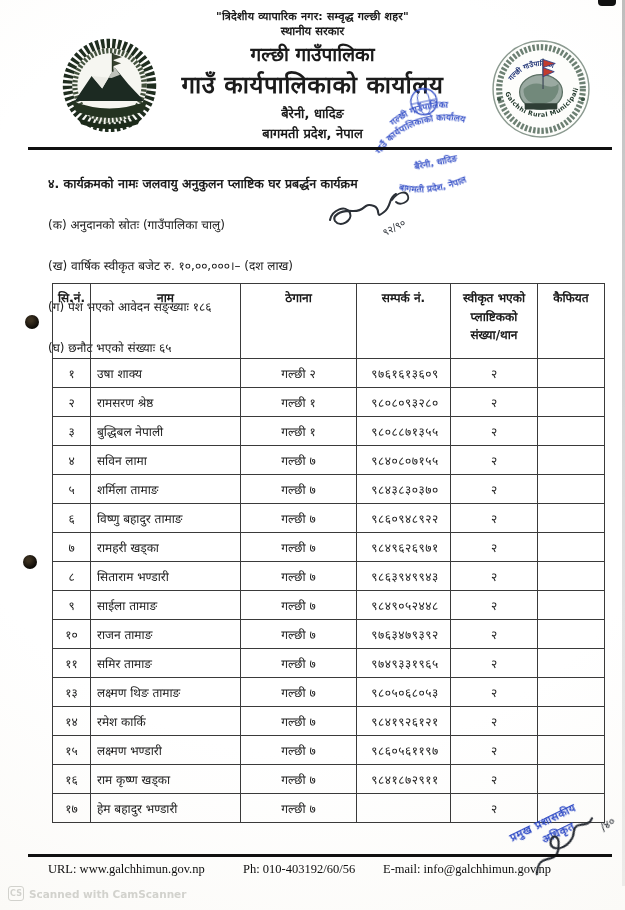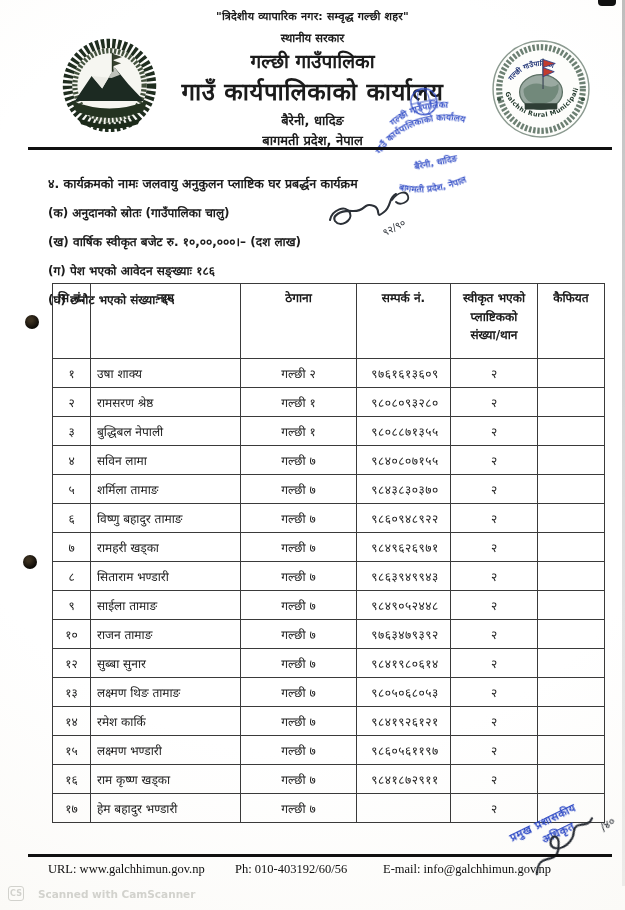--- a/index.html
+++ b/index.html
@@ -4,37 +4,37 @@
 <style>
   html,body{margin:0;padding:0;width:625px;height:910px;overflow:hidden;}
   body{background:#ffffff;font-family:"DejaVu Sans","Liberation Sans",sans-serif;color:#1b1b1b;position:relative;}
   .paper{position:absolute;inset:0;background:radial-gradient(circle at 50% 40%, #ffffff 62%, #fbfaf7 100%);}
   .scan-edge{position:absolute;right:0;top:0;width:3px;height:886px;background:linear-gradient(to bottom,rgba(0,0,0,.25),rgba(0,0,0,.06));}
   .corner-mark{position:absolute;left:598px;top:0;width:18px;height:6px;background:#111;border-radius:0 0 4px 4px;}
 
   
   .hdr{position:absolute;left:0;top:8px;width:625px;text-align:center;}
   .slogan{font-size:11px;font-weight:bold;letter-spacing:.2px;}
-  .govt{font-size:11.5px;font-weight:600;margin-top:7px;}
+  .govt{font-size:11.5px;font-weight:600;}
   .muni{font-size:19px;font-weight:bold;margin-top:3px;}
   .office{font-size:24px;font-weight:bold;margin-top:0px;letter-spacing:.5px;}
   .addr1{font-size:13px;font-weight:bold;margin-top:4px;}
   .addr2{font-size:13px;font-weight:bold;margin-top:2px;}
 
   .emblem-left{position:absolute;left:57px;top:36px;}
   .seal-right{position:absolute;left:490px;top:38px;}
 
   .rule{position:absolute;left:28px;width:584px;height:2.5px;background:#101010;}
   .rule-top{top:147px;}
   .rule-bottom{top:854px;}
 
   
   .prog{position:absolute;left:48px;top:153px;width:520px;}
   .prog-title{font-size:12.5px;font-weight:bold;margin-top:22px;}
-  .prog-item{font-size:12px;font-weight:700;margin-top:12px;}
+  .prog-item{font-size:12px;font-weight:400;margin-top:24px;}
 
   
   table.doc-table{position:absolute;left:52px;top:283px;width:552px;border-collapse:collapse;table-layout:fixed;background:transparent;}
   .doc-table th,.doc-table td{border:1.3px solid #3a3a3a;font-size:12px;overflow:hidden;white-space:nowrap;}
   .doc-table thead tr{height:75px;}
   .doc-table th{vertical-align:top;text-align:center;padding:5px 3px;font-weight:600;white-space:normal;line-height:1.55;}
   .doc-table tbody tr{height:29px;}
   .doc-table td{vertical-align:middle;padding:0 6px;font-weight:500;}
   .doc-table td.c0{text-align:center;}
   .doc-table td.c1{text-align:left;}
@@ -49,25 +49,25 @@
 
   
   .hdr-stamp{position:absolute;left:356px;top:84px;transform:rotate(-12deg);filter:blur(.35px);opacity:.94;}
   .corner-stamp{position:absolute;left:508px;top:788px;transform:rotate(-26deg);filter:blur(.25px);}
   .sig1{position:absolute;left:322px;top:180px;}
 
   
   .footer{position:absolute;top:862px;left:0;width:625px;font-family:"Liberation Serif","DejaVu Serif",serif;font-size:12.5px;color:#0d0d0d;}
   .f-url{position:absolute;left:48px;top:0;}
   .f-url .lnk{}
-  .f-ph{position:absolute;left:235px;top:0;font-family:Liberation Serif, serif;}
+  .f-ph{position:absolute;left:243px;top:0;font-family:Liberation Serif, serif;}
   .f-mail{position:absolute;left:383px;top:0;}
 
   
-  .cams{position:absolute;left:8px;top:886px;display:flex;align-items:center;gap:14px;color:#d2d2cd;font-size:10.5px;font-weight:600;}
+  .cams{position:absolute;left:8px;top:886px;display:flex;align-items:center;gap:5px;color:#d2d2cd;font-size:10.5px;font-weight:600;}
   .cams-badge{width:14px;height:13px;border:1.5px solid #d2d2cd;border-radius:3px;font-size:8px;display:flex;align-items:center;justify-content:center;color:#d2d2cd;font-weight:bold;}
 </style>
 </head>
 <body>
 
 <div class="paper"></div>
 <div class="scan-edge"></div>
 <div class="corner-mark"></div>
 
 <div class="hdr">
@@ -241,24 +241,24 @@
       </tr>
       <tr>
         <td class="c0">१०</td>
         <td class="c1">राजन तामाङ</td>
         <td class="c2">गल्छी ७</td>
         <td class="c3">९७६३४७९३९२</td>
         <td class="c4">२</td>
         <td class="c5"></td>
       </tr>
       <tr>
-        <td class="c0">१२</td>
-        <td class="c1">सुब्बा सुनार</td>
-        <td class="c2">गल्छी ७</td>
-        <td class="c3">९८४१९८०६१४</td>
+        <td class="c0">११</td>
+        <td class="c1">समिर तामाङ</td>
+        <td class="c2">गल्छी ७</td>
+        <td class="c3">९७४९३३१९६५</td>
         <td class="c4">२</td>
         <td class="c5"></td>
       </tr>
       <tr>
         <td class="c0">१३</td>
         <td class="c1">लक्ष्मण थिङ तामाङ</td>
         <td class="c2">गल्छी ७</td>
         <td class="c3">९८०५०६८०५३</td>
         <td class="c4">२</td>
         <td class="c5"></td>

